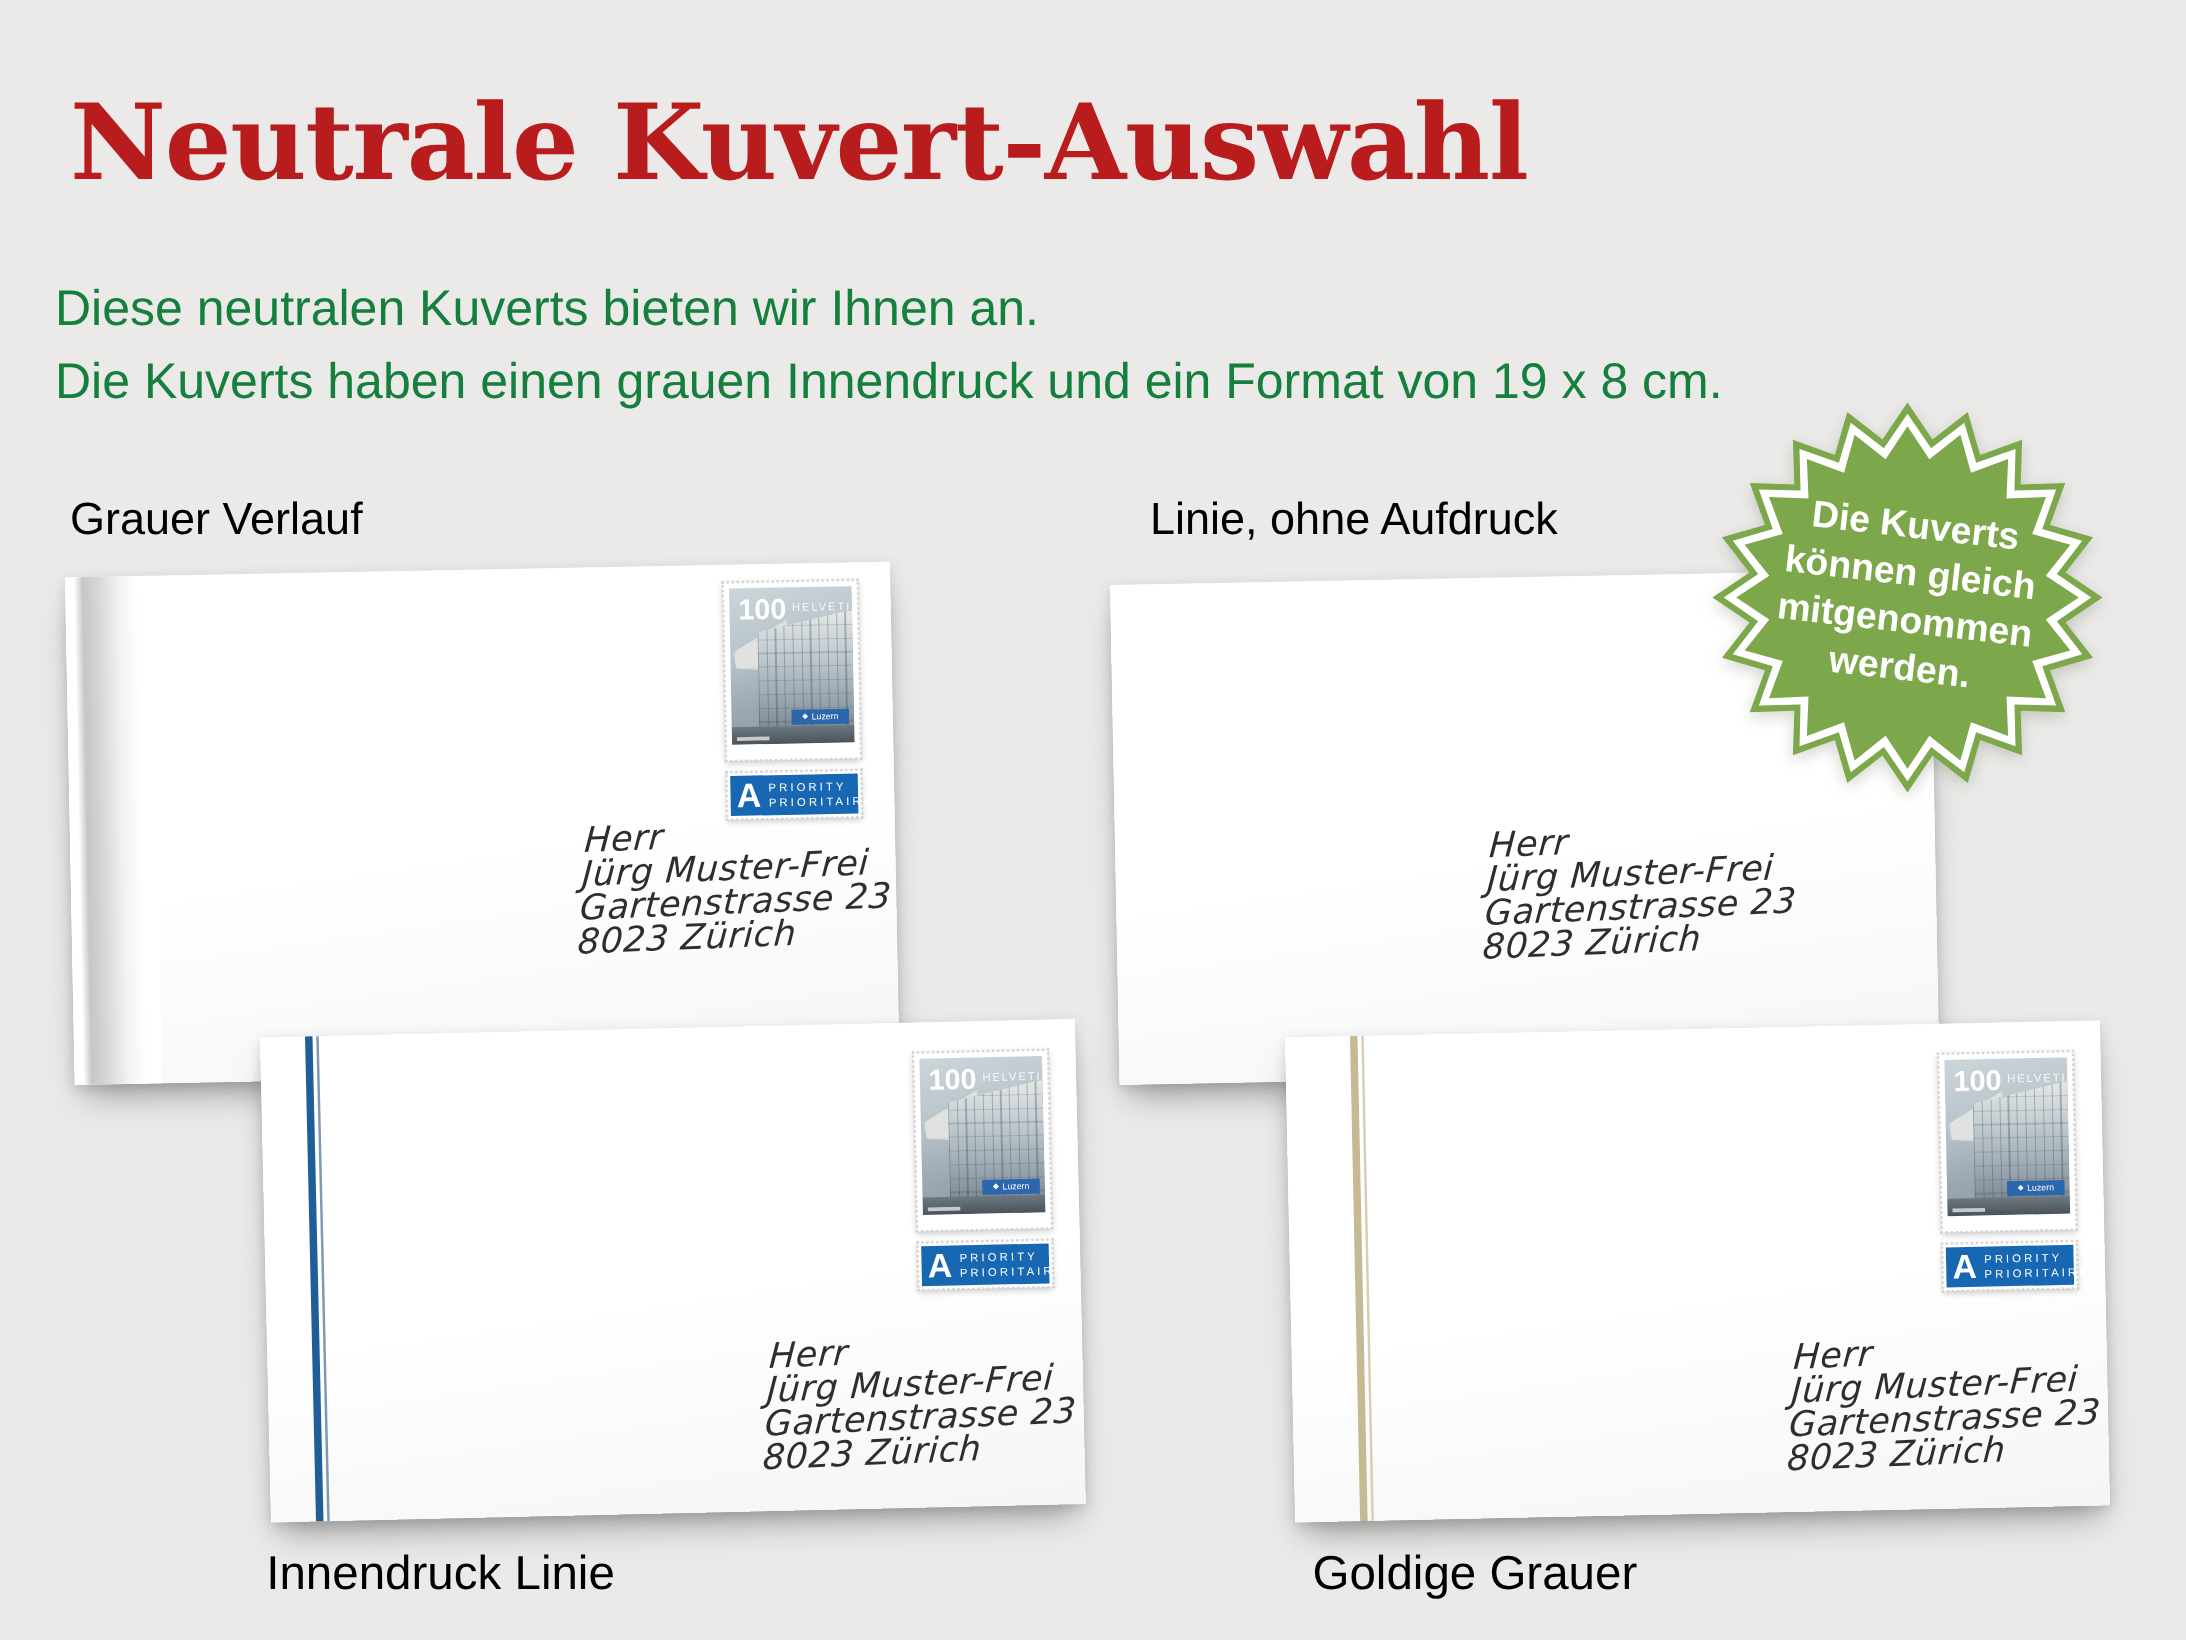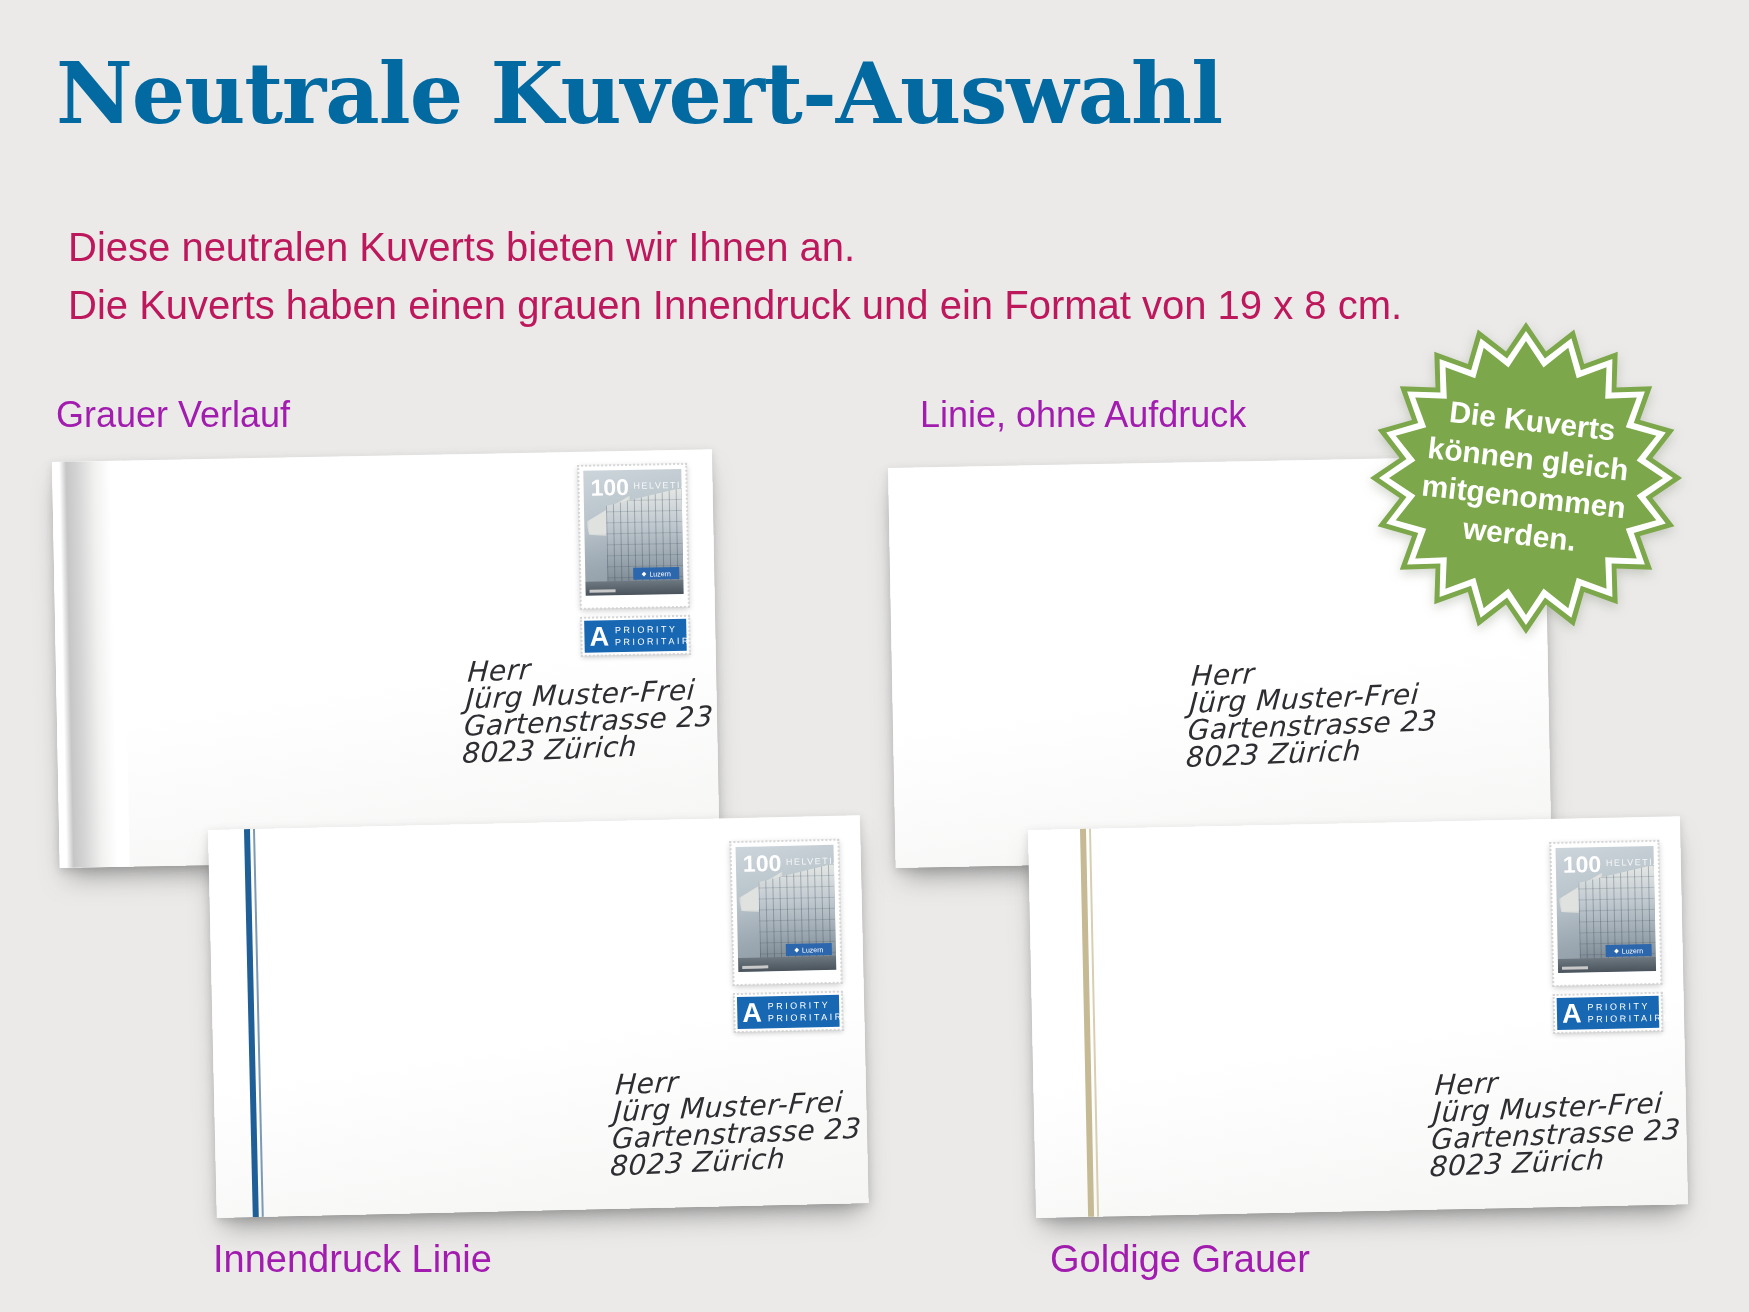--- a/index.html
+++ b/index.html
@@ -1,23 +1,23 @@
 <!DOCTYPE html>
 <html><head>
 <meta charset="utf-8">
 <style>
   html,body{margin:0;padding:0;}
   body{font-family:"Liberation Sans", sans-serif; background:#ebeae9;}
   #canvas{position:relative;width:1749px;height:1312px;background:#ebeae9;overflow:hidden;}
 
   
-  .title{position:absolute;left:56px;top:44px;font-family:"DejaVu Serif", serif;
-         font-weight:700;font-size:84px;letter-spacing:-1px;color:#0369a1;}
-  .intro{position:absolute;left:68px;top:218px;font-size:40px;line-height:58px;color:#be185d;}
-  .col-label{position:absolute;font-size:36px;color:#a21caf;}
+  .title{position:absolute;left:56px;top:64px;font-family:"DejaVu Serif", serif;
+         font-weight:700;font-size:84px;letter-spacing:-1px;color:#b91c1c;}
+  .intro{position:absolute;left:44px;top:218px;font-size:40px;line-height:58px;color:#15803d;}
+  .col-label{position:absolute;font-size:36px;color:#000000;}
   .col-label.l1{left:56px;top:394px;}
   .col-label.l2{left:920px;top:394px;}
   .col-label.l3{left:213px;top:1238px;font-size:38px;}
   .col-label.l4{left:1050px;top:1238px;font-size:38px;}
 
   
   .envelope{position:absolute;background:linear-gradient(173deg,#ffffff 55%,#f5f5f4 100%);
             box-shadow:0 16px 26px -8px rgba(90,90,90,.55), 0 3px 9px rgba(120,120,120,.28);
             transform-origin:top left;}
   .env1{left:52px;top:462px;width:660px;height:406px;transform:rotate(-1.1deg);z-index:10;}

